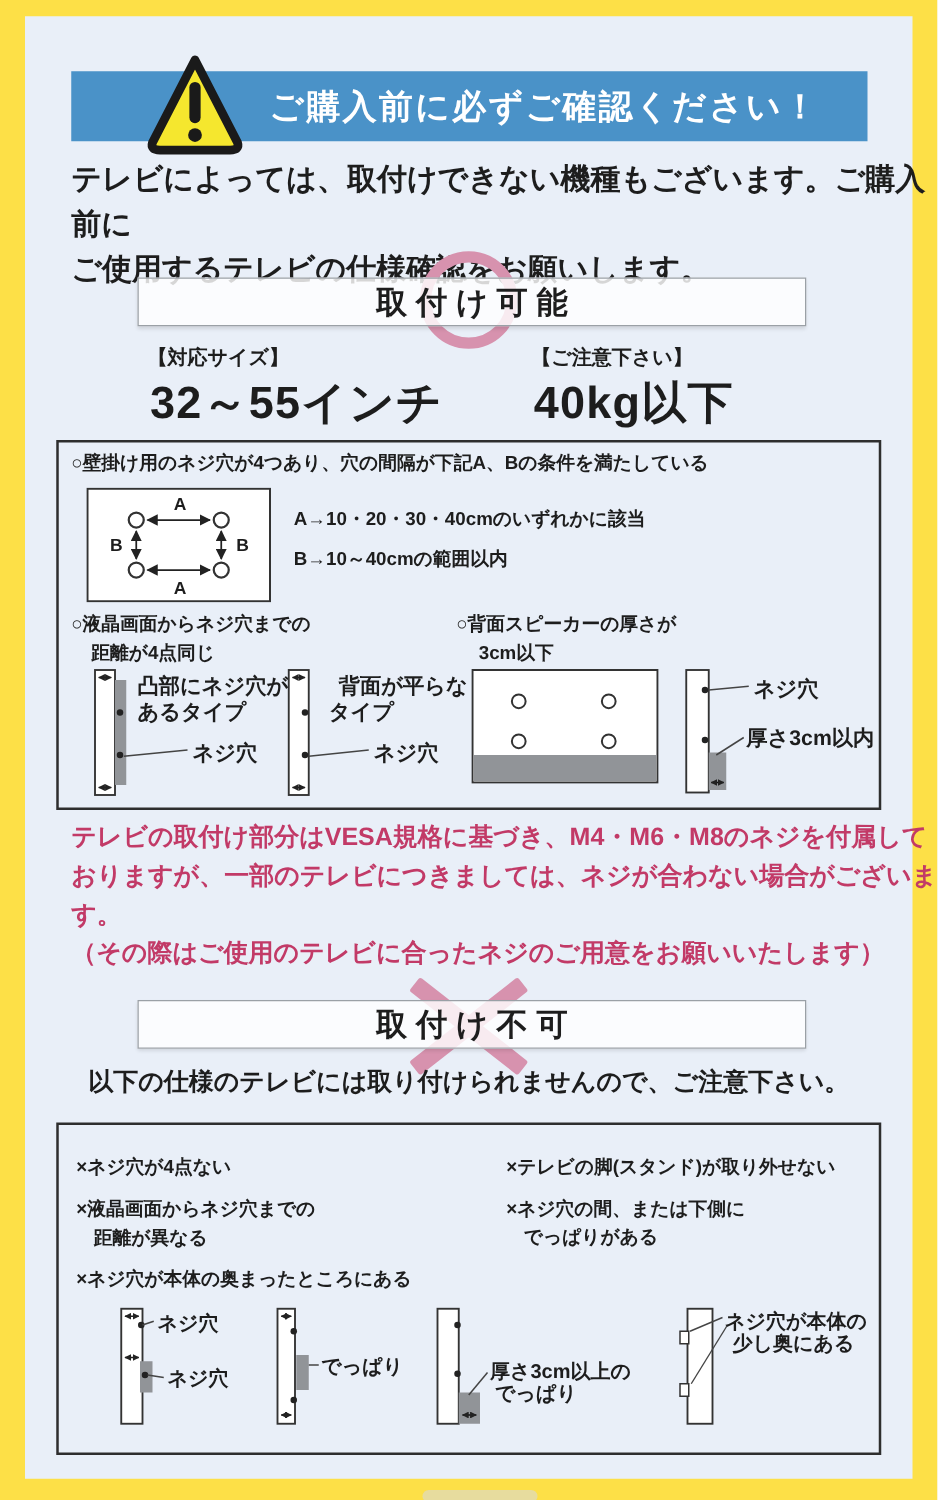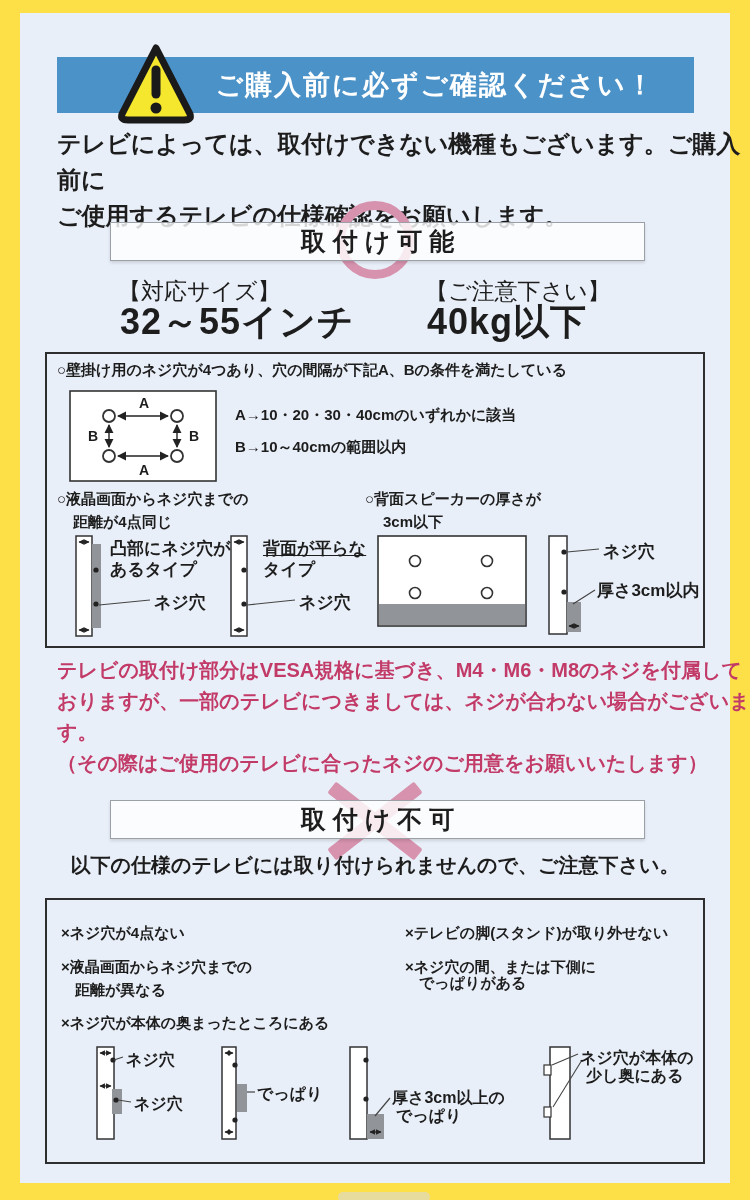--- a/index.html
+++ b/index.html
@@ -21,21 +21,21 @@
   .ring { position:absolute; left:336px; top:201px; width:78px; height:78px; border:9px solid #d792ae; border-radius:50%; }
   .titlebox { position:absolute; left:110px; width:535px; height:39px; background:rgba(255,255,255,0.82);
               border:1px solid #9aa0a6; box-shadow:0 2px 3px rgba(0,0,0,0.12);
               display:flex; align-items:center; justify-content:center; }
   .titlebox span { font-size:25px; font-weight:bold; letter-spacing:7px; padding-left:7px; }
   .xwrap { position:absolute; left:320px; top:786px; width:110px; height:70px; }
   .xbar { position:absolute; left:0; top:28px; width:110px; height:14px; background:#d792ae; border-radius:2px; }
   .xbar.a { transform:rotate(38deg); }
   .xbar.b { transform:rotate(-38deg); }
 
-  .speclabel { font-size:23px; font-weight:normal; }
+  .speclabel { font-size:16px; font-weight:bold; }
   .specvalue { font-size:36px; font-weight:bold; letter-spacing:1px; }
 
   
   .bigbox { position:absolute; left:45px; width:660px; border:2px solid #2e2e2e; }
   .f19 { font-size:15px; font-weight:600; }
   .f17 { font-size:17px; font-weight:600; line-height:21px; }
   .f16 { font-size:16px; font-weight:600; line-height:19px; }
 
   .note { position:absolute; left:57px; top:655px; font-size:20px; font-weight:600; line-height:31px; color:#c23a67; }
 
@@ -133,21 +133,21 @@
 
     <div class="diagbox" style="left:182px; top:176px; width:150px; height:112px;">
       <svg width="100" height="112" viewBox="0 0 100 112">
         <rect x="2" y="6" width="16" height="100" fill="#fff" stroke="#333" stroke-width="1.5"></rect>
         <line x1="5" y1="12" x2="15" y2="12" stroke="#222" stroke-width="1.1" marker-start="url(#ahs)" marker-end="url(#ahs)"></line>
         <line x1="5" y1="100" x2="15" y2="100" stroke="#222" stroke-width="1.1" marker-start="url(#ahs)" marker-end="url(#ahs)"></line>
         <circle cx="15" cy="40" r="2.6" fill="#222"></circle>
         <circle cx="15" cy="74" r="2.6" fill="#222"></circle>
         <line x1="18" y1="75" x2="66" y2="70" stroke="#444" stroke-width="1.2"></line>
       </svg>
-      <span class="t f17" style="left:34px; top:8px;text-decoration:underline;">背面が平らな</span>
+      <span class="t f17" style="left:42px; top:8px;">背面が平らな</span>
       <span class="t f17" style="left:34px; top:29px;">タイプ</span>
       <span class="t f17" style="left:70px; top:62px;">ネジ穴</span>
     </div>
 
     <div class="diagbox" style="left:330px; top:181px;">
       <svg width="150" height="92" viewBox="0 0 150 92">
         <rect x="1" y="1" width="148" height="90" fill="#fff" stroke="#333" stroke-width="1.6"></rect>
         <circle cx="38" cy="26" r="5.5" fill="none" stroke="#333" stroke-width="1.6"></circle>
         <circle cx="110" cy="26" r="5.5" fill="none" stroke="#333" stroke-width="1.6"></circle>
         <circle cx="38" cy="58" r="5.5" fill="none" stroke="#333" stroke-width="1.6"></circle>
@@ -186,21 +186,21 @@
   </div>
   <div class="caution">以下の仕様のテレビには取り付けられませんので、ご注意下さい。</div>
 
   <div class="bigbox" style="top:898px; height:266px;">
     <div class="t f19" style="left:14px; top:24px;">×ネジ穴が4点ない</div>
     <div class="t f19" style="left:14px; top:58px;">×液晶画面からネジ穴までの</div>
     <div class="t f19" style="left:28px; top:81px;">距離が異なる</div>
     <div class="t f19" style="left:14px; top:114px;">×ネジ穴が本体の奥まったところにある</div>
     <div class="t f19" style="left:358px; top:24px;">×テレビの脚(スタンド)が取り外せない</div>
     <div class="t f19" style="left:358px; top:58px;">×ネジ穴の間、または下側に</div>
-    <div class="t f19" style="left:372px; top:74px;">でっぱりがある</div>
+    <div class="t f19" style="left:372px; top:80px;">でっぱりがある</div>
 
     <div class="diagbox" style="left:45px; top:140px; width:125px; height:110px;">
       <svg width="125" height="110" viewBox="0 0 125 110">
         <rect x="5" y="7" width="17" height="92" fill="#fff" stroke="#333" stroke-width="1.5"></rect>
         <line x1="8" y1="13" x2="19" y2="13" stroke="#222" stroke-width="1.1" marker-start="url(#ahs)" marker-end="url(#ahs)"></line>
         <line x1="8" y1="46" x2="19" y2="46" stroke="#222" stroke-width="1.1" marker-start="url(#ahs)" marker-end="url(#ahs)"></line>
         <circle cx="21" cy="20" r="2.6" fill="#222"></circle>
         <rect x="20" y="49" width="10" height="25" fill="#919498"></rect>
         <circle cx="24" cy="60" r="2.6" fill="#222"></circle>
         <line x1="22" y1="20" x2="31" y2="17" stroke="#444" stroke-width="1.2"></line>

